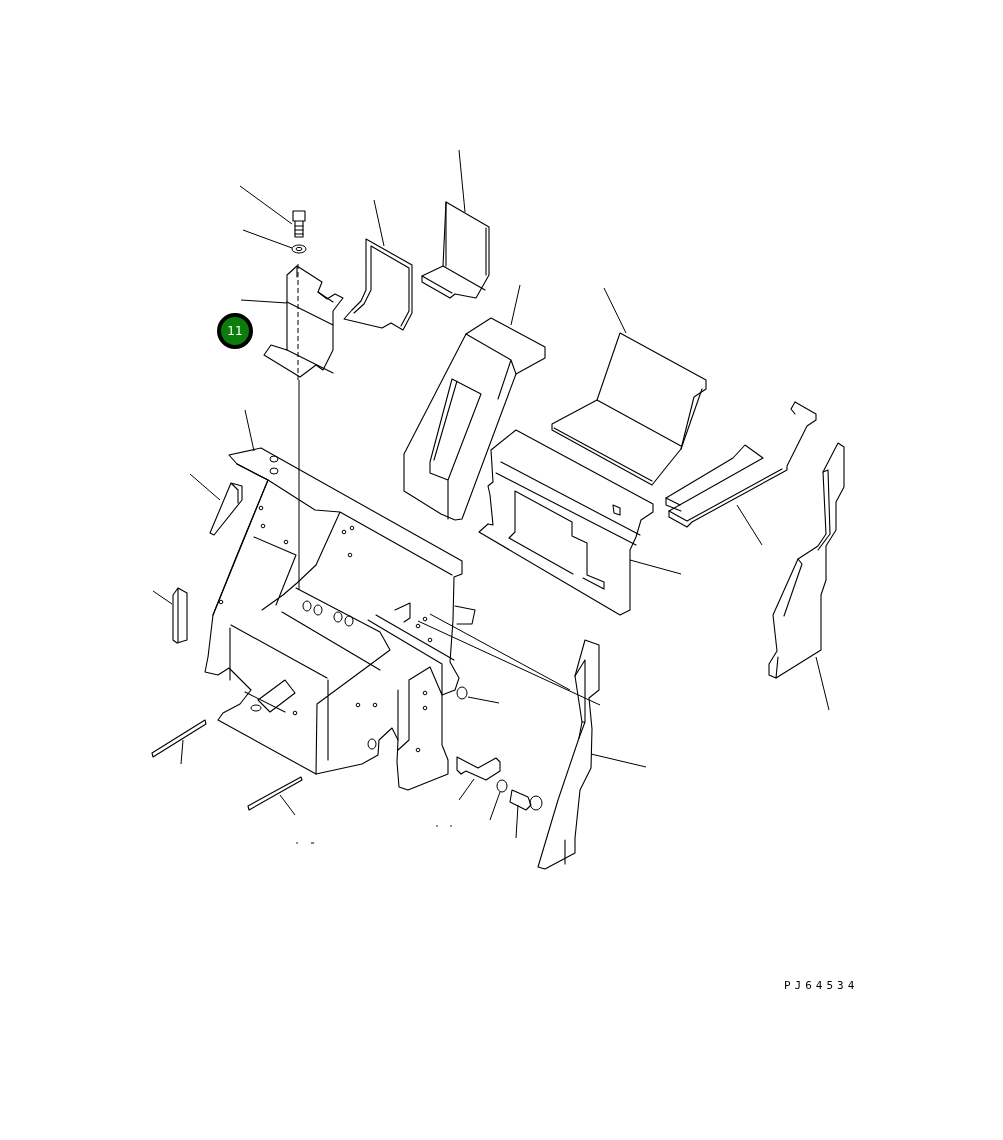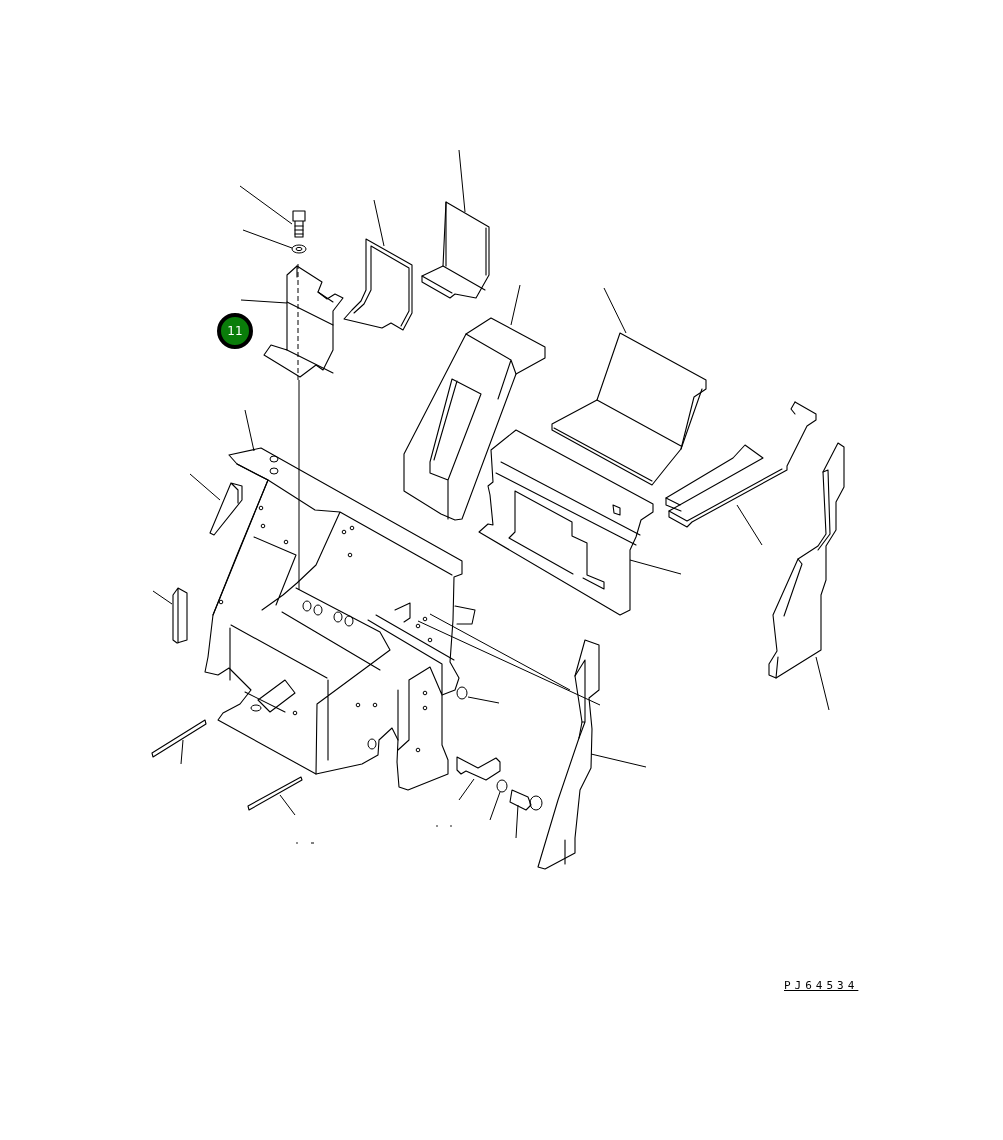--- a/index.html
+++ b/index.html
@@ -3,21 +3,21 @@
 <meta charset="utf-8">
 <style>
   html, body { margin: 0; padding: 0; background: #ffffff; }
   body { width: 1003px; height: 1140px; position: relative; overflow: hidden; font-family: "DejaVu Sans", sans-serif; }
   #drawing { position: absolute; left: 0; top: 0; width: 1003px; height: 1140px; }
   #drawing .ln { fill: none; stroke: #000; stroke-width: 1.1; stroke-linejoin: round; stroke-linecap: round; }
   #drawing .ld { fill: none; stroke: #000; stroke-width: 1; }
   #drawing .dash { fill: none; stroke: #000; stroke-width: 1; stroke-dasharray: 5 3; }
   #drawing .hole { fill: none; stroke: #000; stroke-width: 1; }
   .callout { position: absolute; width: 36px; height: 36px; border-radius: 50%; background: #0a7d0a; border: 4px solid #000; box-sizing: border-box; display: flex; align-items: center; justify-content: center; color: #fff; font-family: "DejaVu Sans", sans-serif; font-size: 12px; cursor: pointer; }
-  .figcode { position: absolute; font-family: "DejaVu Sans Mono", monospace; font-size: 11px; letter-spacing: 4px; color: #000; text-decoration: underline; }
+  .figcode { position: absolute; font-family: "DejaVu Sans Mono", monospace; font-size: 11px; letter-spacing: 4px; color: #000; }
 </style>
 </head>
 <body>
 
 <svg id="drawing" viewBox="0 0 1003 1140" xmlns="http://www.w3.org/2000/svg">
 
   <g>
     <line class="ld" x1="240" y1="186" x2="292" y2="224"></line>
     <path class="ln" d="M293 211 h12 v10 h-12 z M295 221 v16 h8 v-16"></path>
     <path class="ln" d="M295 226 h8 M295 230 h8 M295 234 h8"></path>

